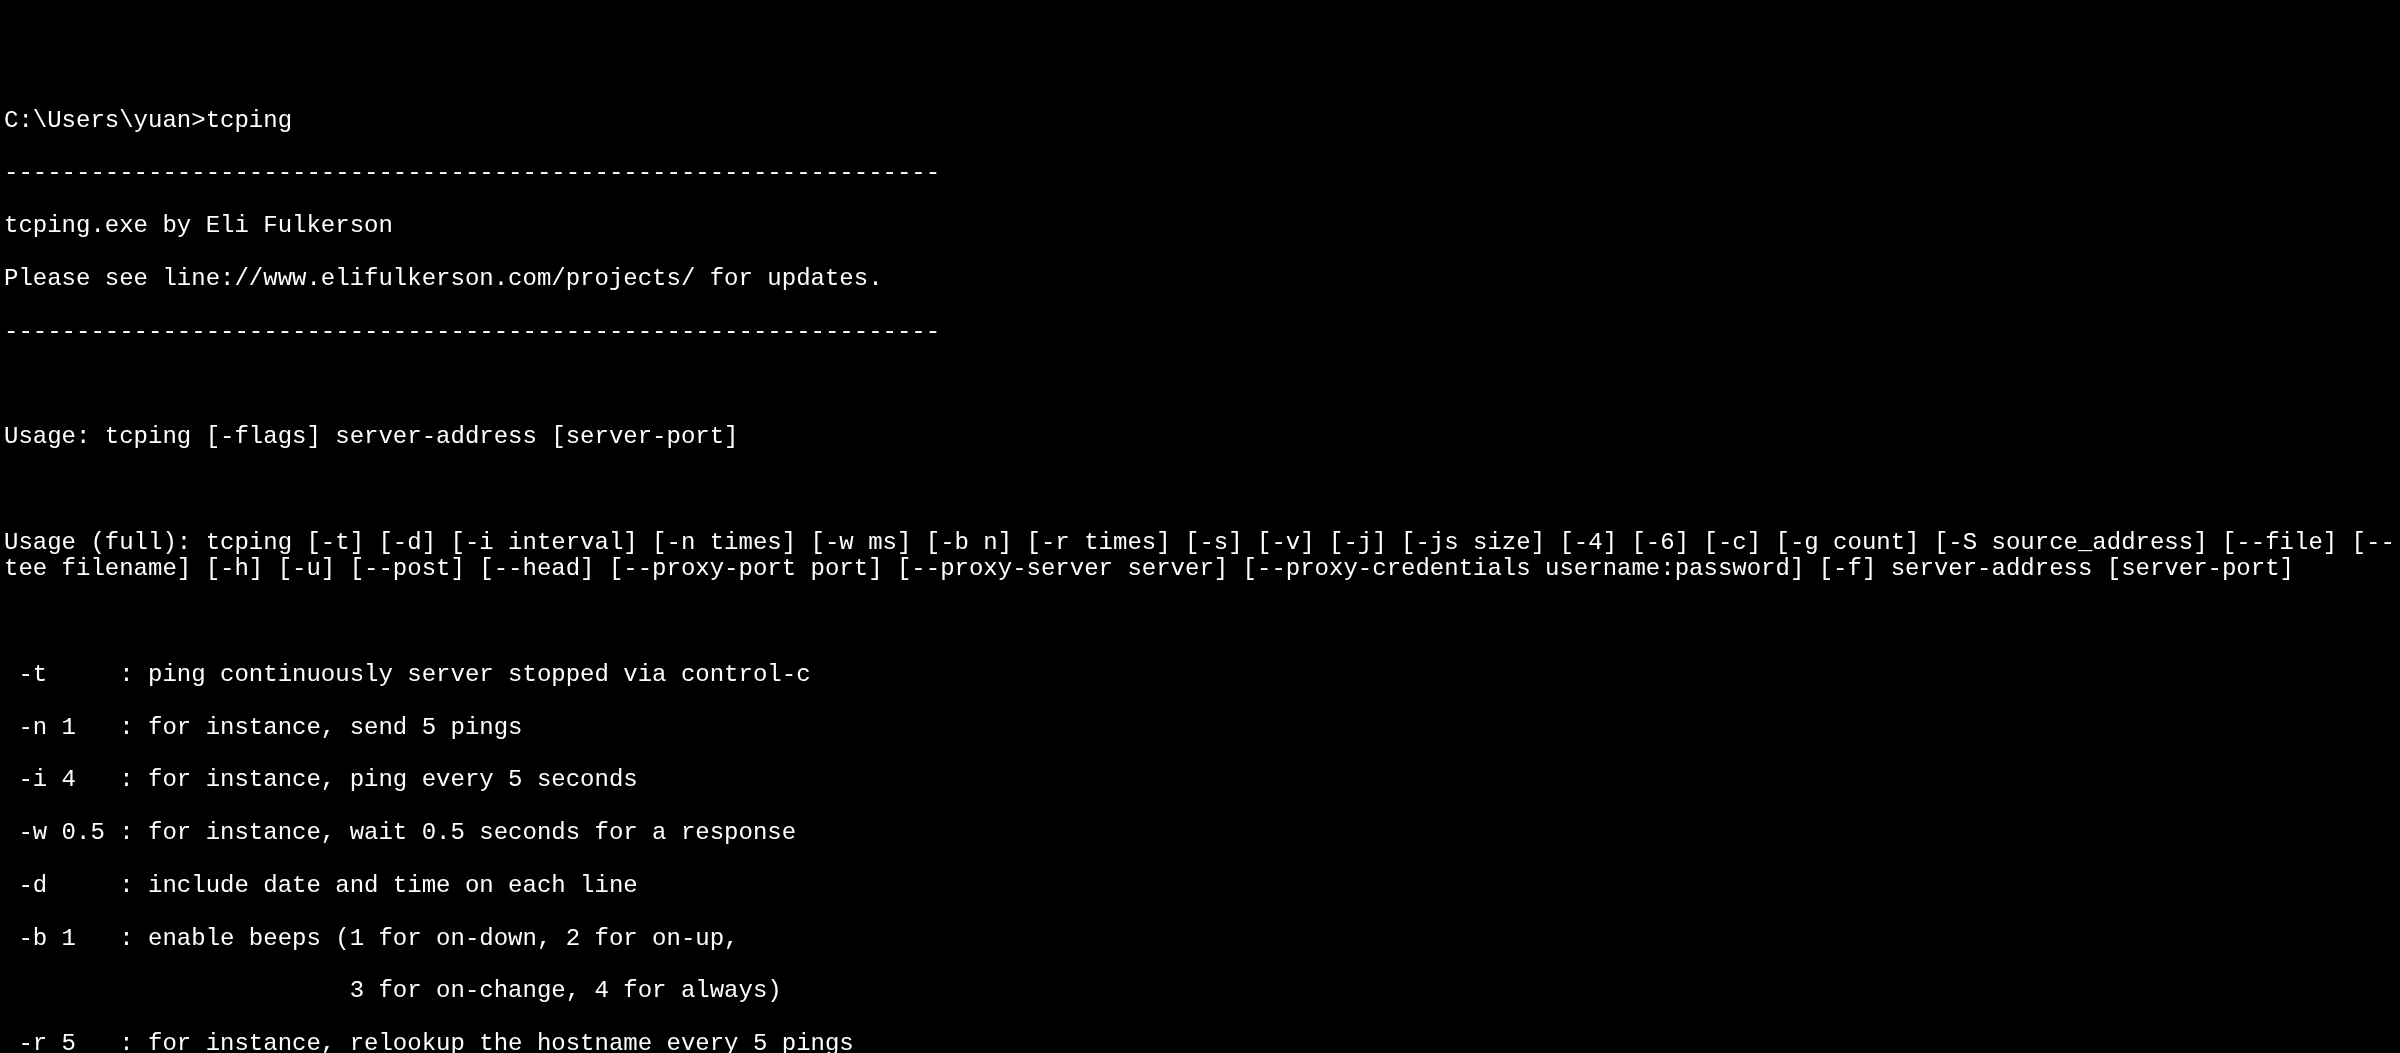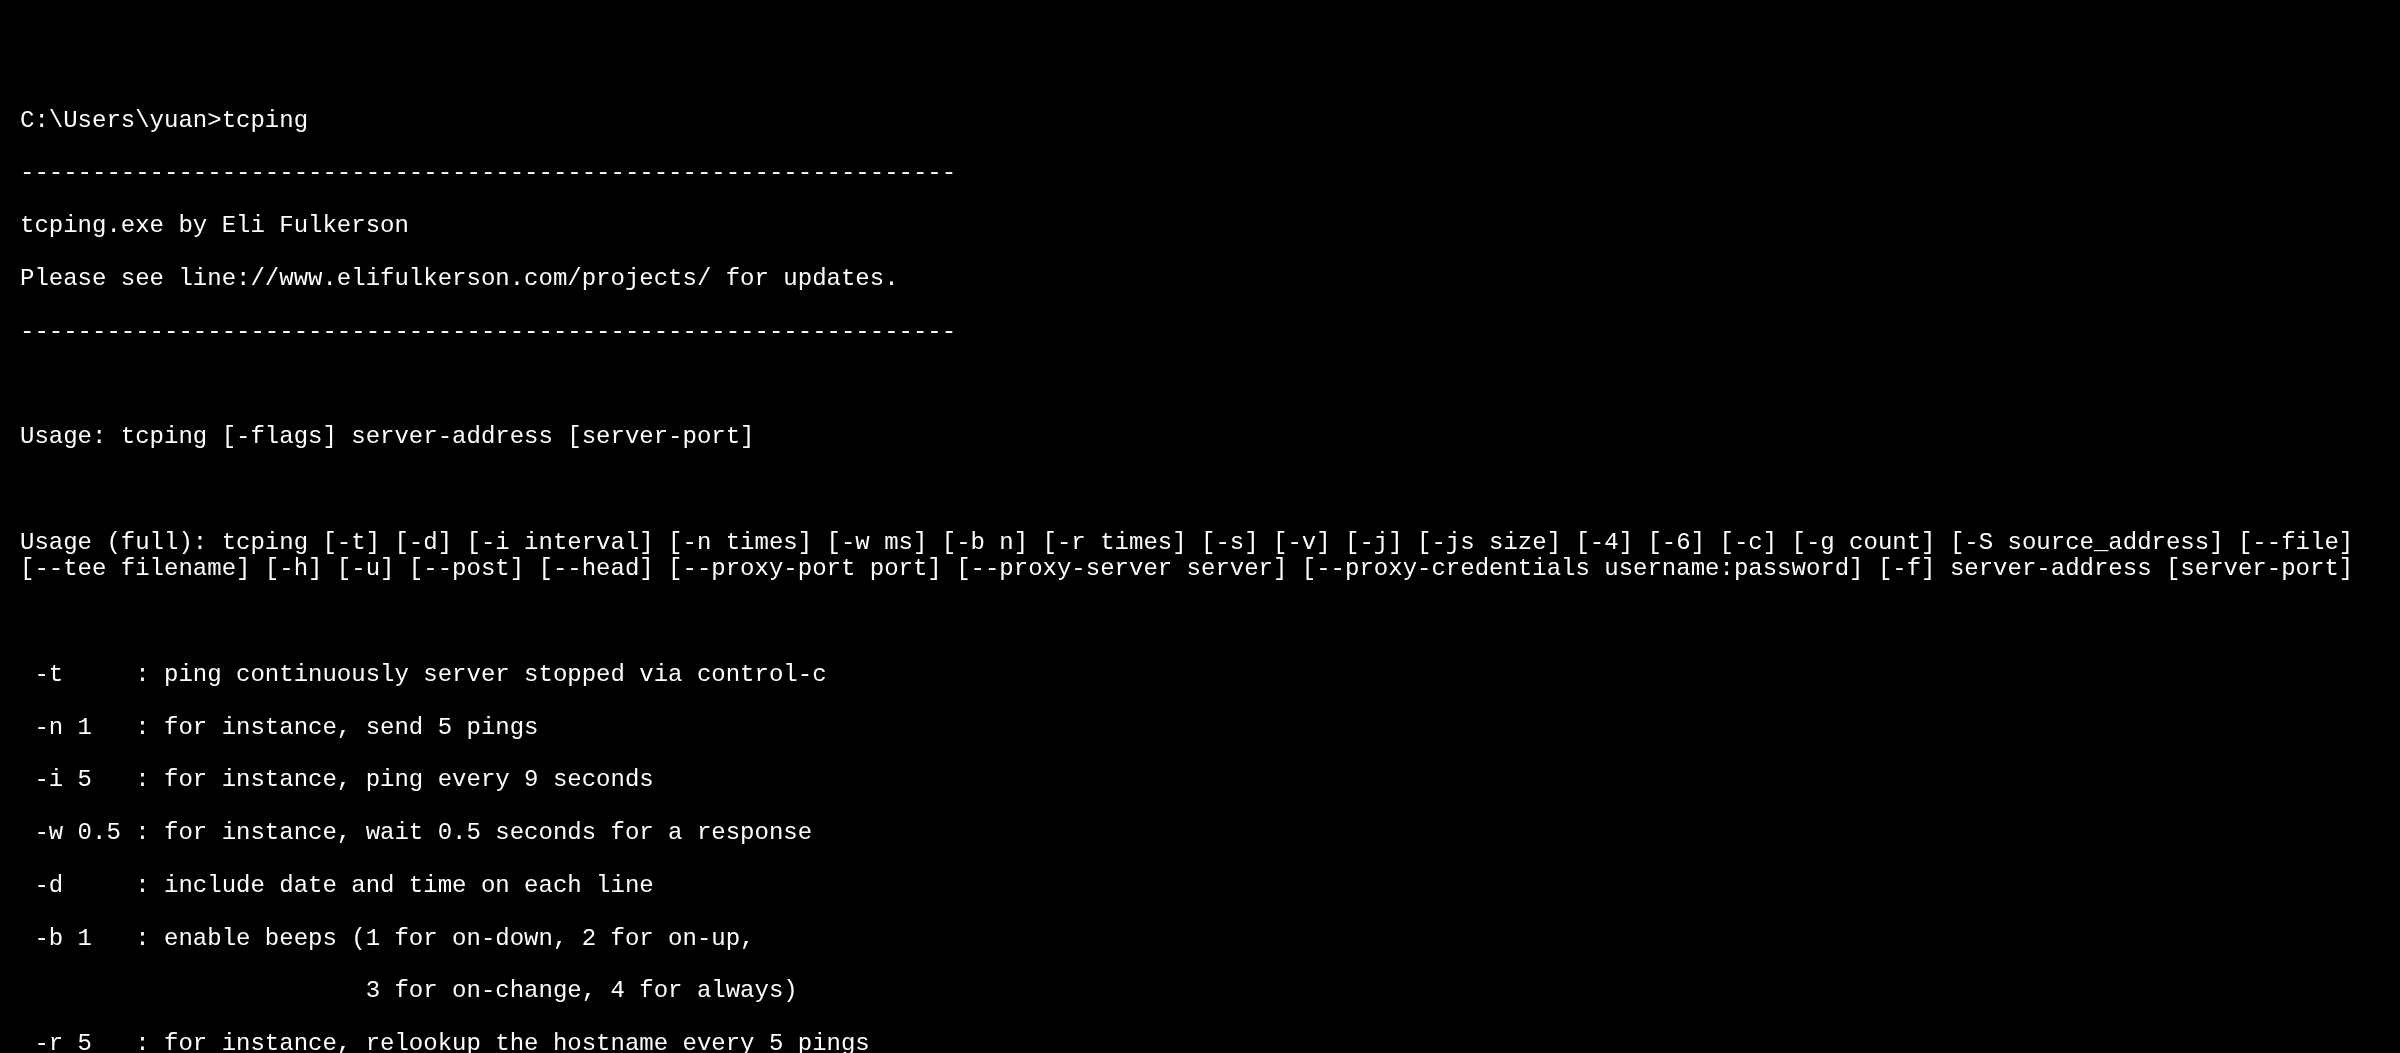--- a/index.html
+++ b/index.html
@@ -16,41 +16,40 @@
       padding: 2px 4px;
       width: 2400px;
       height: 1053px;
       overflow: hidden;
       white-space: pre-wrap;
       word-break: break-all;
     }
     .terminal-line {
       white-space: pre-wrap;
       word-break: break-all;
-      margin-left: 16px;
     }
   </style>
 </head>
 <body>
 
 
 
 <div class="terminal-line"><span>C:\Users\yuan&gt;</span><span>tcping</span></div>
 <div class="terminal-line">-----------------------------------------------------------------</div>
 <div class="terminal-line">tcping.exe by Eli Fulkerson</div>
 <div class="terminal-line">Please see line://www.elifulkerson.com/projects/ for updates.</div>
 <div class="terminal-line">-----------------------------------------------------------------</div>
 <div class="terminal-line">&nbsp;</div>
 <div class="terminal-line">Usage: tcping [-flags] server-address [server-port]</div>
 <div class="terminal-line">&nbsp;</div>
 <div class="terminal-line">Usage (full): tcping [-t] [-d] [-i interval] [-n times] [-w ms] [-b n] [-r times] [-s] [-v] [-j] [-js size] [-4] [-6] [-c] [-g count] [-S source_address] [--file] [--tee filename] [-h] [-u] [--post] [--head] [--proxy-port port] [--proxy-server server] [--proxy-credentials username:password] [-f] server-address [server-port]</div>
 <div class="terminal-line">&nbsp;</div>
 <div class="terminal-line"> -t     : ping continuously server stopped via control-c</div>
 <div class="terminal-line"> -n 1   : for instance, send 5 pings</div>
-<div class="terminal-line"> -i 5   : for instance, ping every 9 seconds</div>
+<div class="terminal-line"> -i 4   : for instance, ping every 5 seconds</div>
 <div class="terminal-line"> -w 0.5 : for instance, wait 0.5 seconds for a response</div>
 <div class="terminal-line"> -d     : include date and time on each line</div>
 <div class="terminal-line"> -b 1   : enable beeps (1 for on-down, 2 for on-up,</div>
 <div class="terminal-line">                        3 for on-change, 4 for always)</div>
 <div class="terminal-line"> -r 5   : for instance, relookup the hostname every 5 pings</div>
 
 
 
 
 

